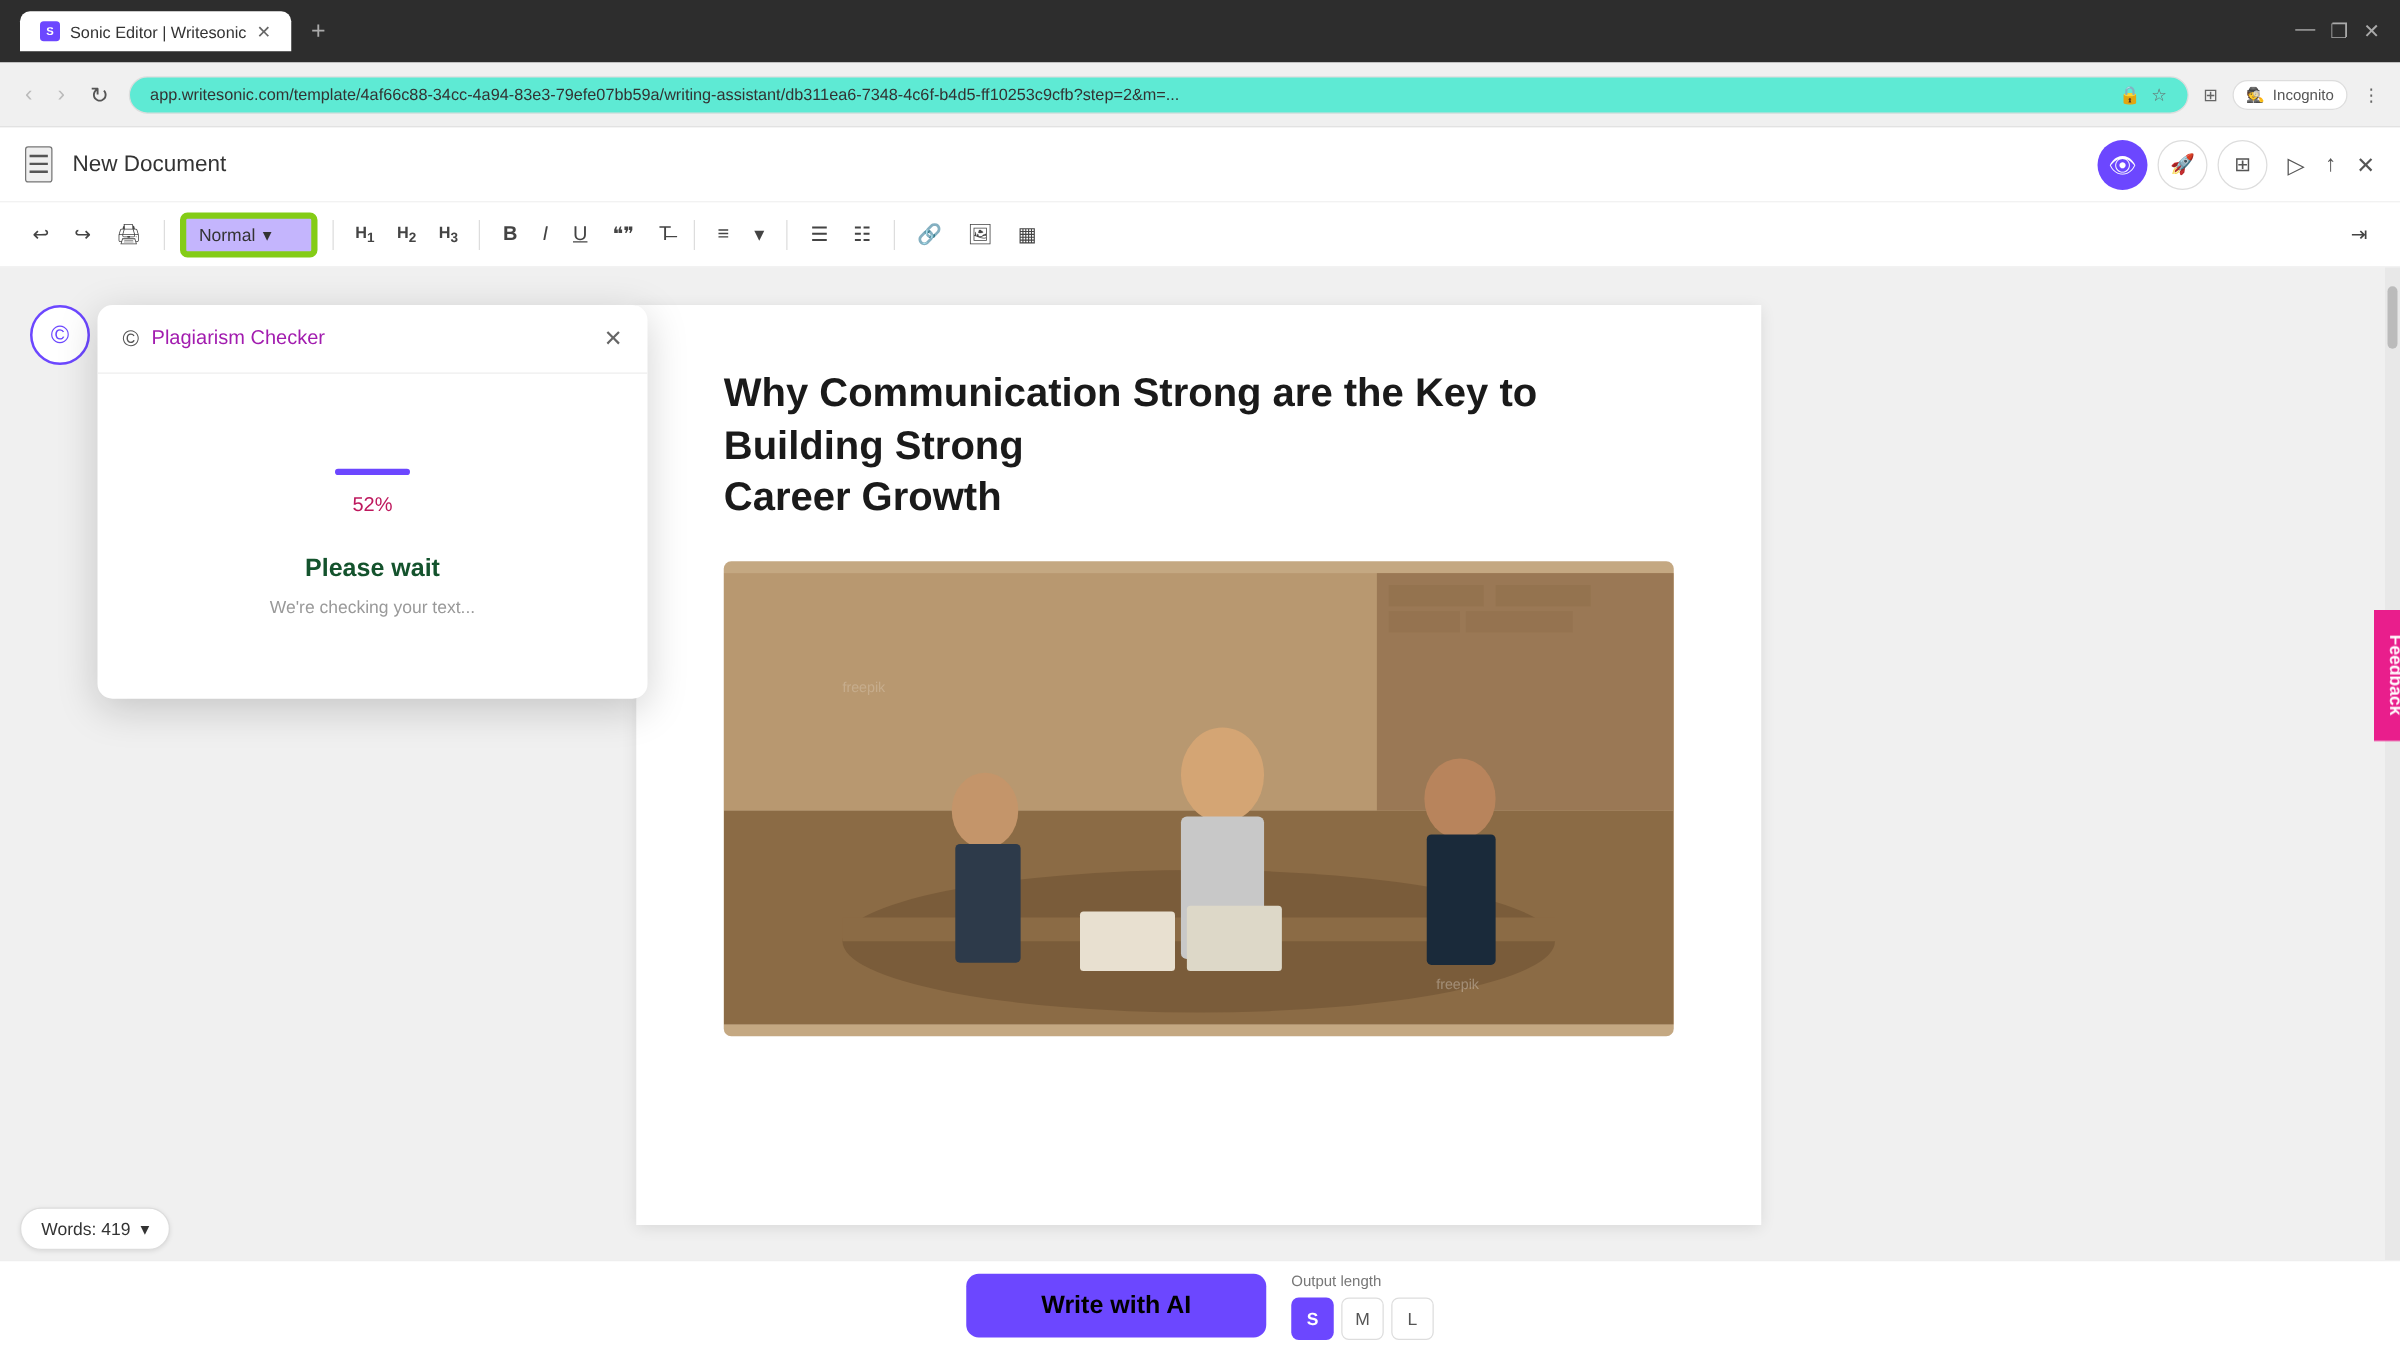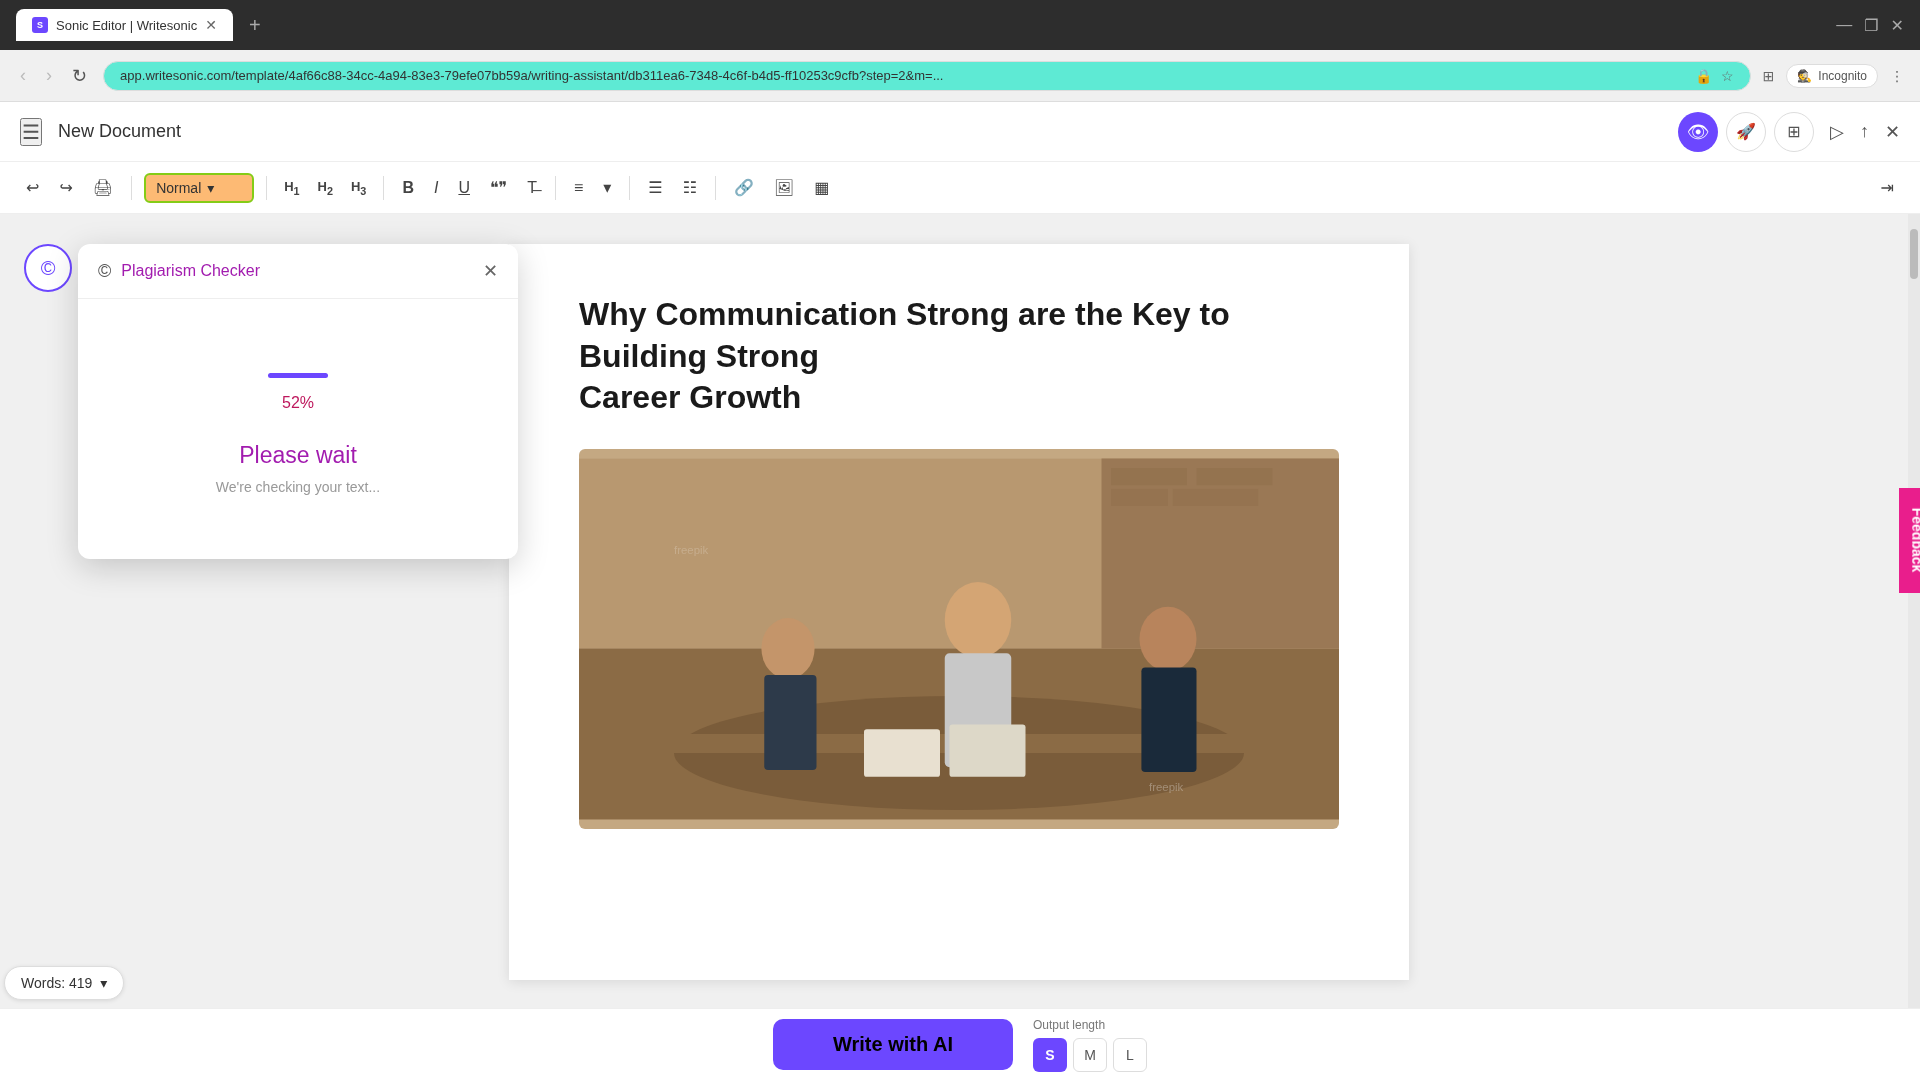--- a/index.html
+++ b/index.html
@@ -31,21 +31,21 @@
     .doc-title { font-size: 18px; color: #333; font-weight: 500; flex: 1; }
     .toolbar-center { display: flex; align-items: center; gap: 8px; margin: 0 auto; }
     .tool-btn-active { background: #6c47ff; color: white; border: none; border-radius: 50%; width: 40px; height: 40px; display: flex; align-items: center; justify-content: center; cursor: pointer; font-size: 18px; }
     .tool-btn { background: none; border: 1px solid #ddd; border-radius: 50%; width: 40px; height: 40px; display: flex; align-items: center; justify-content: center; cursor: pointer; color: #555; font-size: 16px; }
     .toolbar-right { display: flex; align-items: center; gap: 16px; margin-left: auto; }
     .tr-btn { background: none; border: none; color: #555; font-size: 18px; cursor: pointer; }
 
     
     .format-toolbar { background: #fff; height: 52px; display: flex; align-items: center; padding: 0 20px; border-bottom: 1px solid #eee; gap: 8px; }
     .format-btn { background: none; border: none; color: #444; font-size: 16px; cursor: pointer; padding: 4px 6px; border-radius: 4px; }
-    .format-select { border: 2px solid #84cc16; border-radius: 6px; padding: 5px 10px; font-size: 14px; color: #333; background: #fdba74; cursor: pointer; display: flex; align-items: center; gap: 6px; min-width: 110px; }
+    .format-select { border: 5px solid #84cc16; border-radius: 6px; padding: 5px 10px; font-size: 14px; color: #333; background: #c4b5fd; cursor: pointer; display: flex; align-items: center; gap: 6px; min-width: 110px; }
     .format-separator { width: 1px; height: 24px; background: #ddd; margin: 0 4px; }
     .h-btn { font-size: 13px; font-weight: bold; color: #444; background: none; border: none; cursor: pointer; padding: 4px 5px; }
 
     
     .main-area { display: flex; height: calc(1080px - 50px - 52px - 60px - 52px); background: #f0f0f0; }
     .editor-page { background: #fff; width: 900px; min-height: 700px; padding: 60px 80px; box-shadow: 0 2px 8px rgba(0,0,0,0.1); position: relative; }
     .editor-title { font-size: 32px; font-weight: 700; color: #1a1a1a; line-height: 1.3; margin-bottom: 24px; }
     .editor-image { width: 100%; height: 380px; background: linear-gradient(135deg, #8b7355 0%, #6b5c44 30%, #9a8060 60%, #7a6545 100%); border-radius: 4px; overflow: hidden; position: relative; }
     .sidebar-icon-btn { width: 44px; height: 44px; border: 2px solid #6c47ff; border-radius: 50%; display: flex; align-items: center; justify-content: center; cursor: pointer; color: #6c47ff; font-size: 18px; background: #fff; }
     .word-count-btn { background: #fff; border: 1px solid #ddd; border-radius: 20px; padding: 8px 16px; font-size: 14px; color: #333; cursor: pointer; display: flex; align-items: center; gap: 8px; box-shadow: 0 1px 4px rgba(0,0,0,0.1); }
@@ -159,21 +159,21 @@
 <div class="main-area" data-name="main-area" style="position:relative;">
 
   <div style="position:absolute; left:24px; top:30px; z-index:10; display:flex; flex-direction:column; gap:16px;" data-name="left-sidebar">
     <button class="sidebar-icon-btn" data-name="plagiarism-icon-button" style="border:2px solid #6c47ff; border-radius:50%; width:48px; height:48px; display:flex; align-items:center; justify-content:center; background:#fff; color:#6c47ff; font-size:20px; cursor:pointer;">©</button>
   </div>
 
   <div style="position:absolute; left:24px; top:580px; z-index:10;" data-name="grammar-sidebar">
     
   </div>
 
-  <div style="position:absolute; left:4px; bottom:80px; z-index:10;" data-name="word-count-container">
+  <div style="position:absolute; left:16px; bottom:80px; z-index:10;" data-name="word-count-container">
     <button class="word-count-btn" data-name="word-count-button" style="background:#fff; border:1px solid #ddd; border-radius:20px; padding:8px 16px; font-size:14px; color:#333; cursor:pointer; display:flex; align-items:center; gap:8px; box-shadow:0 1px 4px rgba(0,0,0,0.1);">
       <span data-name="word-count-label">Words: 419</span>
       <span data-name="word-count-dropdown-icon">▾</span>
     </button>
   </div>
 
   <div style="flex:1; display:flex; justify-content:center; padding:30px 80px 100px 90px; overflow-y:auto; background:#f0f0f0;" data-name="editor-scroll-area">
     <div class="editor-page" data-name="editor-page" style="background:#fff; width:900px; min-height:650px; padding:50px 70px; box-shadow:0 2px 12px rgba(0,0,0,0.1); position:relative;">
       <h1 class="editor-title" data-name="article-title" style="font-size:32px; font-weight:700; color:#1a1a1a; line-height:1.3; margin-bottom:30px;">
         <span>Why Communication Strong are the Key to Building Strong</span><br>
@@ -223,21 +223,21 @@
   <div class="plagiarism-panel" data-name="plagiarism-checker-panel" style="position:absolute; left:78px; top:30px; width:440px; background:#fff; border-radius:12px; box-shadow:0 8px 32px rgba(0,0,0,0.18); z-index:200;">
     <div class="panel-header" data-name="panel-header" style="display:flex; align-items:center; padding:16px 20px; border-bottom:1px solid #eee;">
       <span data-name="panel-plagiarism-icon" style="font-size:18px; color:#555; margin-right:10px;">©</span>
       <span class="panel-title" data-name="panel-title" style="font-size:16px; color:#a21caf; font-weight:500; flex:1;">Plagiarism Checker</span>
       <button class="panel-close" data-name="panel-close-button" style="color:#666; font-size:18px; cursor:pointer; background:none; border:none;">✕</button>
     </div>
     <div class="panel-body" data-name="panel-body" style="padding:50px 20px 40px; text-align:center; display:flex; flex-direction:column; align-items:center; justify-content:center; min-height:260px;">
 
       <div style="width:60px; height:5px; background:#6c47ff; border-radius:3px; margin-bottom:16px;" data-name="progress-bar"></div>
       <p data-name="progress-percentage" style="font-size:16px; color:#be185d; margin-bottom:30px;">52%</p>
-      <h2 data-name="please-wait-text" style="font-size:23px; font-weight:400; color:#a21caf; margin-bottom:10px;">Please wait</h2>
+      <h2 data-name="please-wait-text" style="font-size:20px; font-weight:700; color:#14532d; margin-bottom:10px;">Please wait</h2>
       <p data-name="checking-subtext" style="font-size:14px; color:#999;">We're checking your text...</p>
     </div>
   </div>
 
   <div style="position:absolute; bottom:0; left:0; right:0; background:#fff; border-top:1px solid #eee; height:72px; display:flex; align-items:center; justify-content:center; gap:20px; padding:0 20px; z-index:50;" data-name="bottom-bar">
     <button class="write-ai-btn" data-name="write-with-ai-button" style="background:#6c47ff; color:#000000; border:none; border-radius:10px; padding:14px 60px; font-size:20px; font-weight:700; cursor:pointer;">Write with AI</button>
     <div class="output-length" data-name="output-length-section" style="display:flex; flex-direction:column; gap:6px;">
       <span data-name="output-length-label" style="font-size:12px; color:#777;">Output length</span>
       <div class="size-btns" data-name="size-buttons" style="display:flex; gap:6px;">
         <button class="size-btn active" data-name="size-s-button" style="width:34px; height:34px; border:none; border-radius:6px; background:#6c47ff; color:white; font-weight:600; cursor:pointer; font-size:14px;">S</button>

